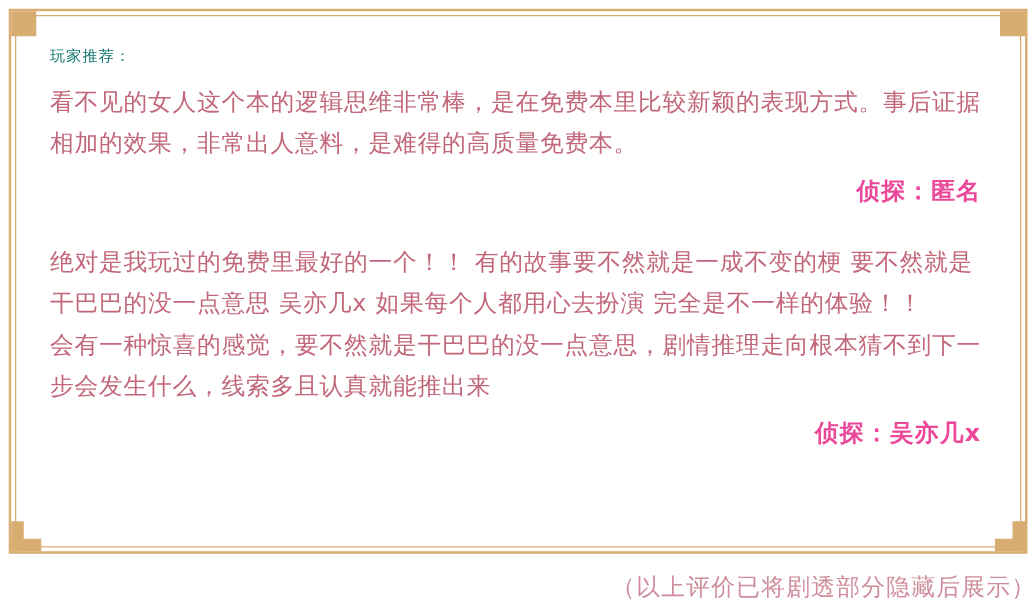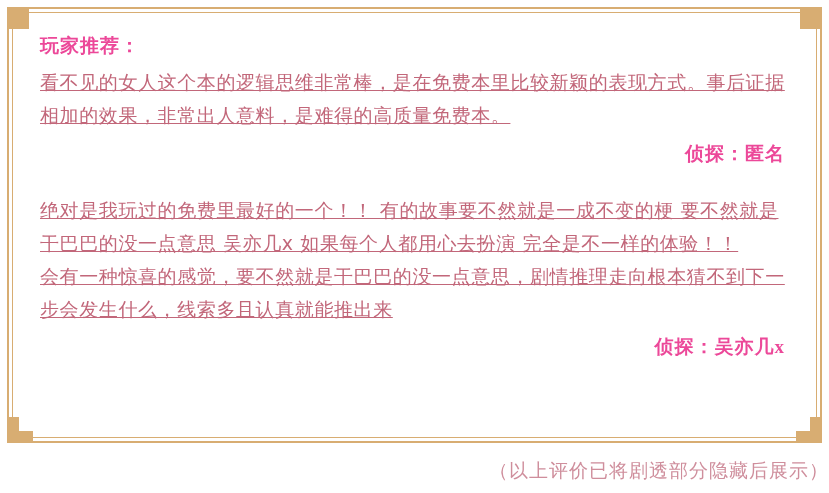--- a/index.html
+++ b/index.html
@@ -47,45 +47,44 @@
     border-right:10px solid #d8ad72;
     border-bottom:10px solid #d8ad72;
   }
   
   .content{
     position:absolute;
     left:40px;top:30px;right:44px;
     color:#c2677a;
   }
   .panel-title{
-    font-size:19px;
+    font-size:12px;
     line-height:30px;
-    font-weight:bold;
-    color:#ec4899;
+    font-weight:normal;
+    color:#0f766e;
     margin:0 0 6px 0;
     letter-spacing:1px;
   }
   .review-text{
     font-size:19px;
     line-height:33px;
     letter-spacing:0.6px;
     margin:0;
     color:#c2677a;
-    text-decoration:underline;
   }
   .review-signature{
     font-size:19px;
     line-height:30px;
     font-weight:bold;
     color:#ec4899;
     text-align:right;
     margin:6px 0 26px 0;
     letter-spacing:1px;
   }
-  .review-block:last-child .review-signature{margin-bottom:0;font-family:Liberation Serif, serif;}
+  .review-block:last-child .review-signature{margin-bottom:0;}
   .footer-note{
     position:absolute;
     left:0;right:0;top:456px;
     text-align:right;
     font-size:19px;
     line-height:28px;
     letter-spacing:1px;
     color:#cf8e9c;
   }
 </style>

